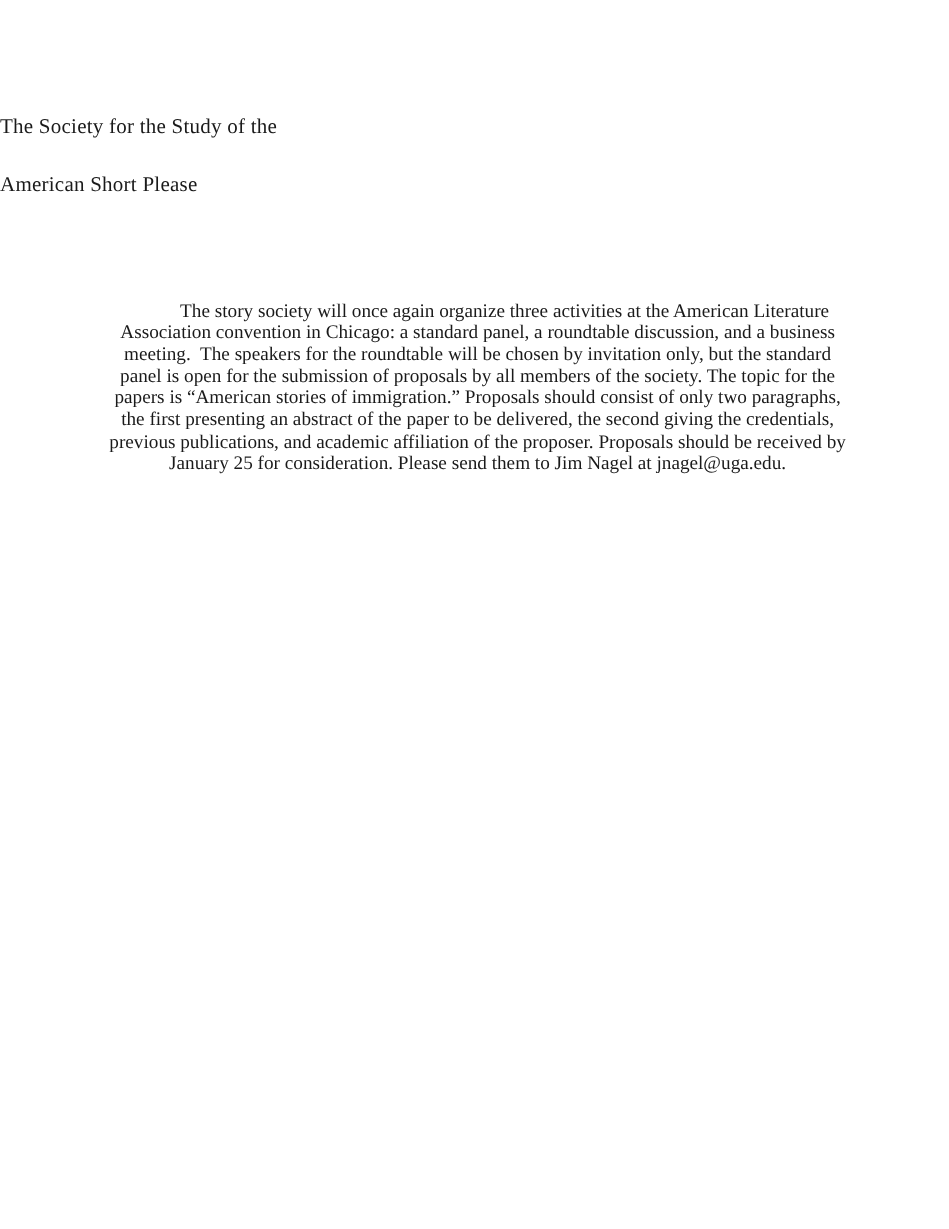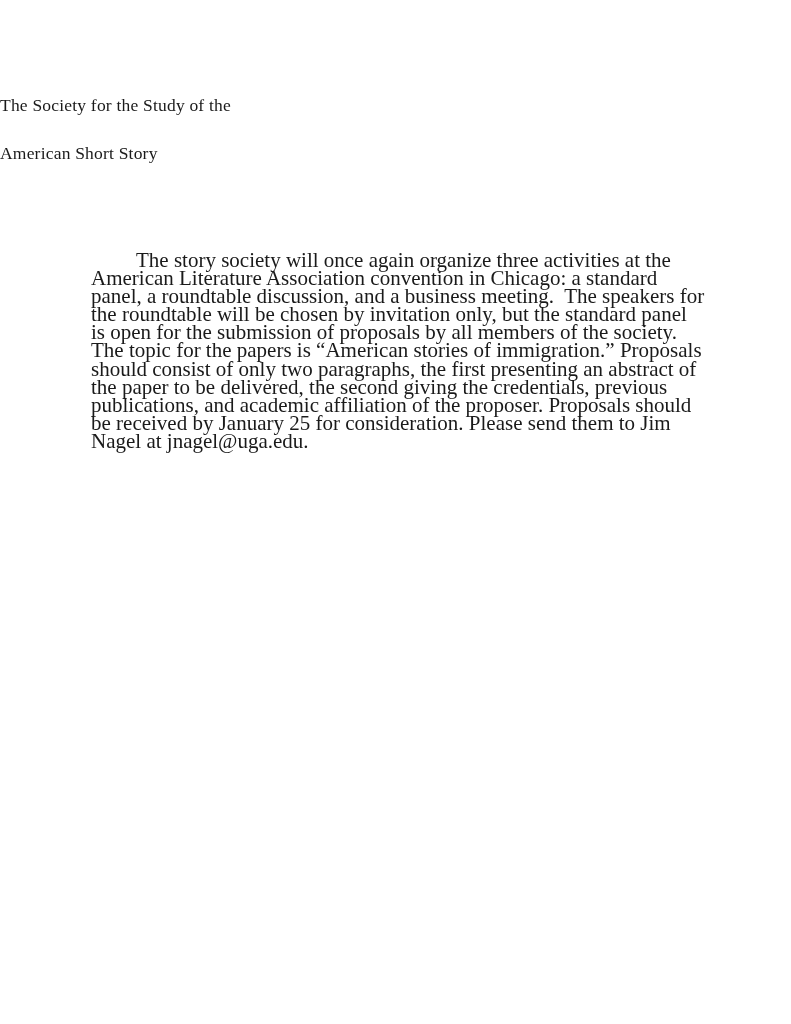--- a/index.html
+++ b/index.html
@@ -27,32 +27,32 @@
     line-height: 47.5px;
     font-weight: normal;
     letter-spacing: 0.2px;
     white-space: nowrap;
   }
   .body-paragraph {
     position: absolute;
     top: 251px;
     left: 91px;
     width: 614px;
-    font-size: 21px;
+    font-size: 16px;
     line-height: 18.1px;
-    text-align: left;
+    text-align: center;
     text-indent: 45px;
     white-space: pre-wrap;
   }
 </style>
 </head>
 <body>
 
 <div class="page">
 
   <div class="title-block">
     <div class="title-line">The Society for the Study of the</div>
-    <div class="title-line">American Short Story</div>
+    <div class="title-line">American Short Please</div>
   </div>
 
   <div class="body-paragraph">The story society will once again organize three activities at the American Literature Association convention in Chicago: a standard panel, a roundtable discussion, and a business meeting.  The speakers for the roundtable will be chosen by invitation only, but the standard panel is open for the submission of proposals by all members of the society. The topic for the papers is “American stories of immigration.” Proposals should consist of only two paragraphs, the first presenting an abstract of the paper to be delivered, the second giving the credentials, previous publications, and academic affiliation of the proposer. Proposals should be received by January 25 for consideration. Please send them to Jim Nagel at jnagel@uga.edu.</div>
 
 </div>
 
 </body></html>

